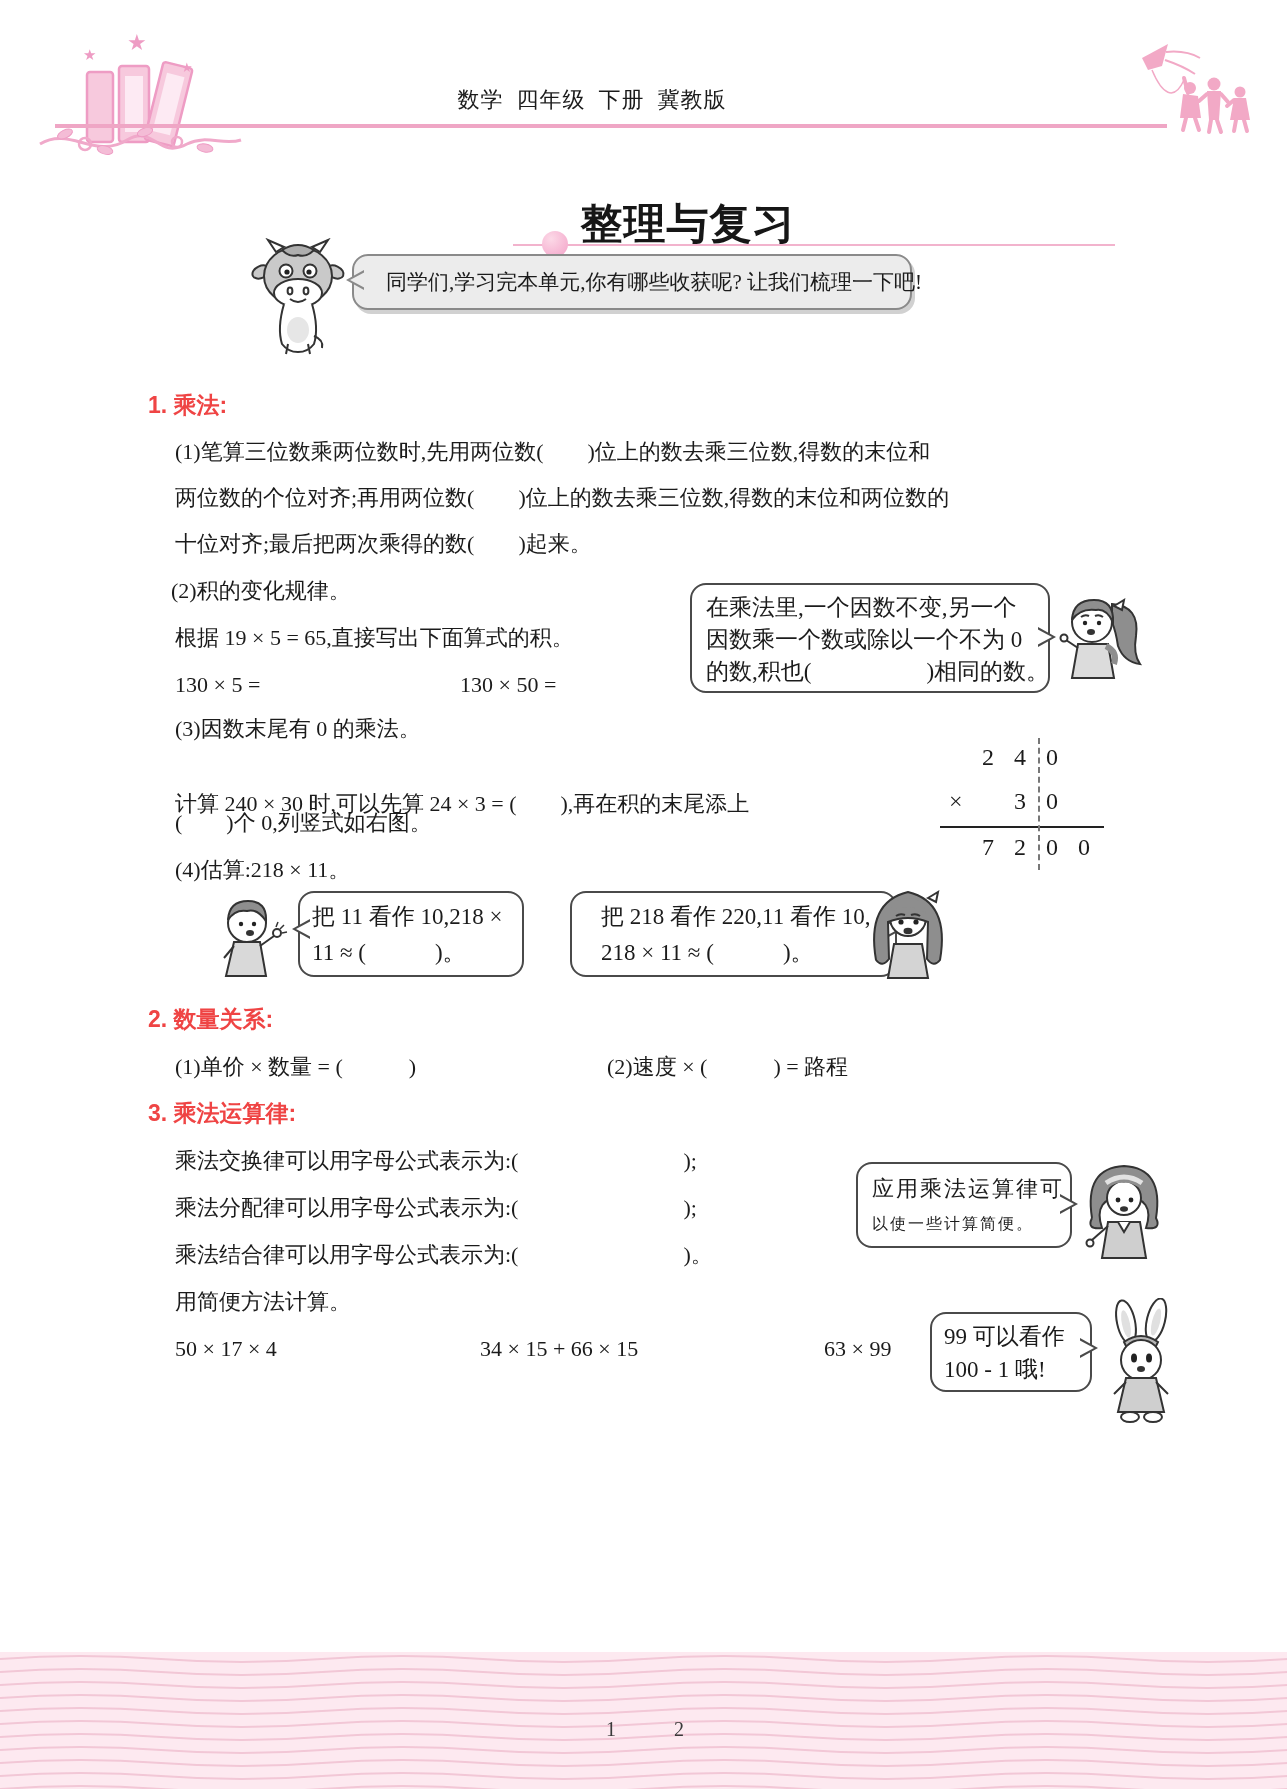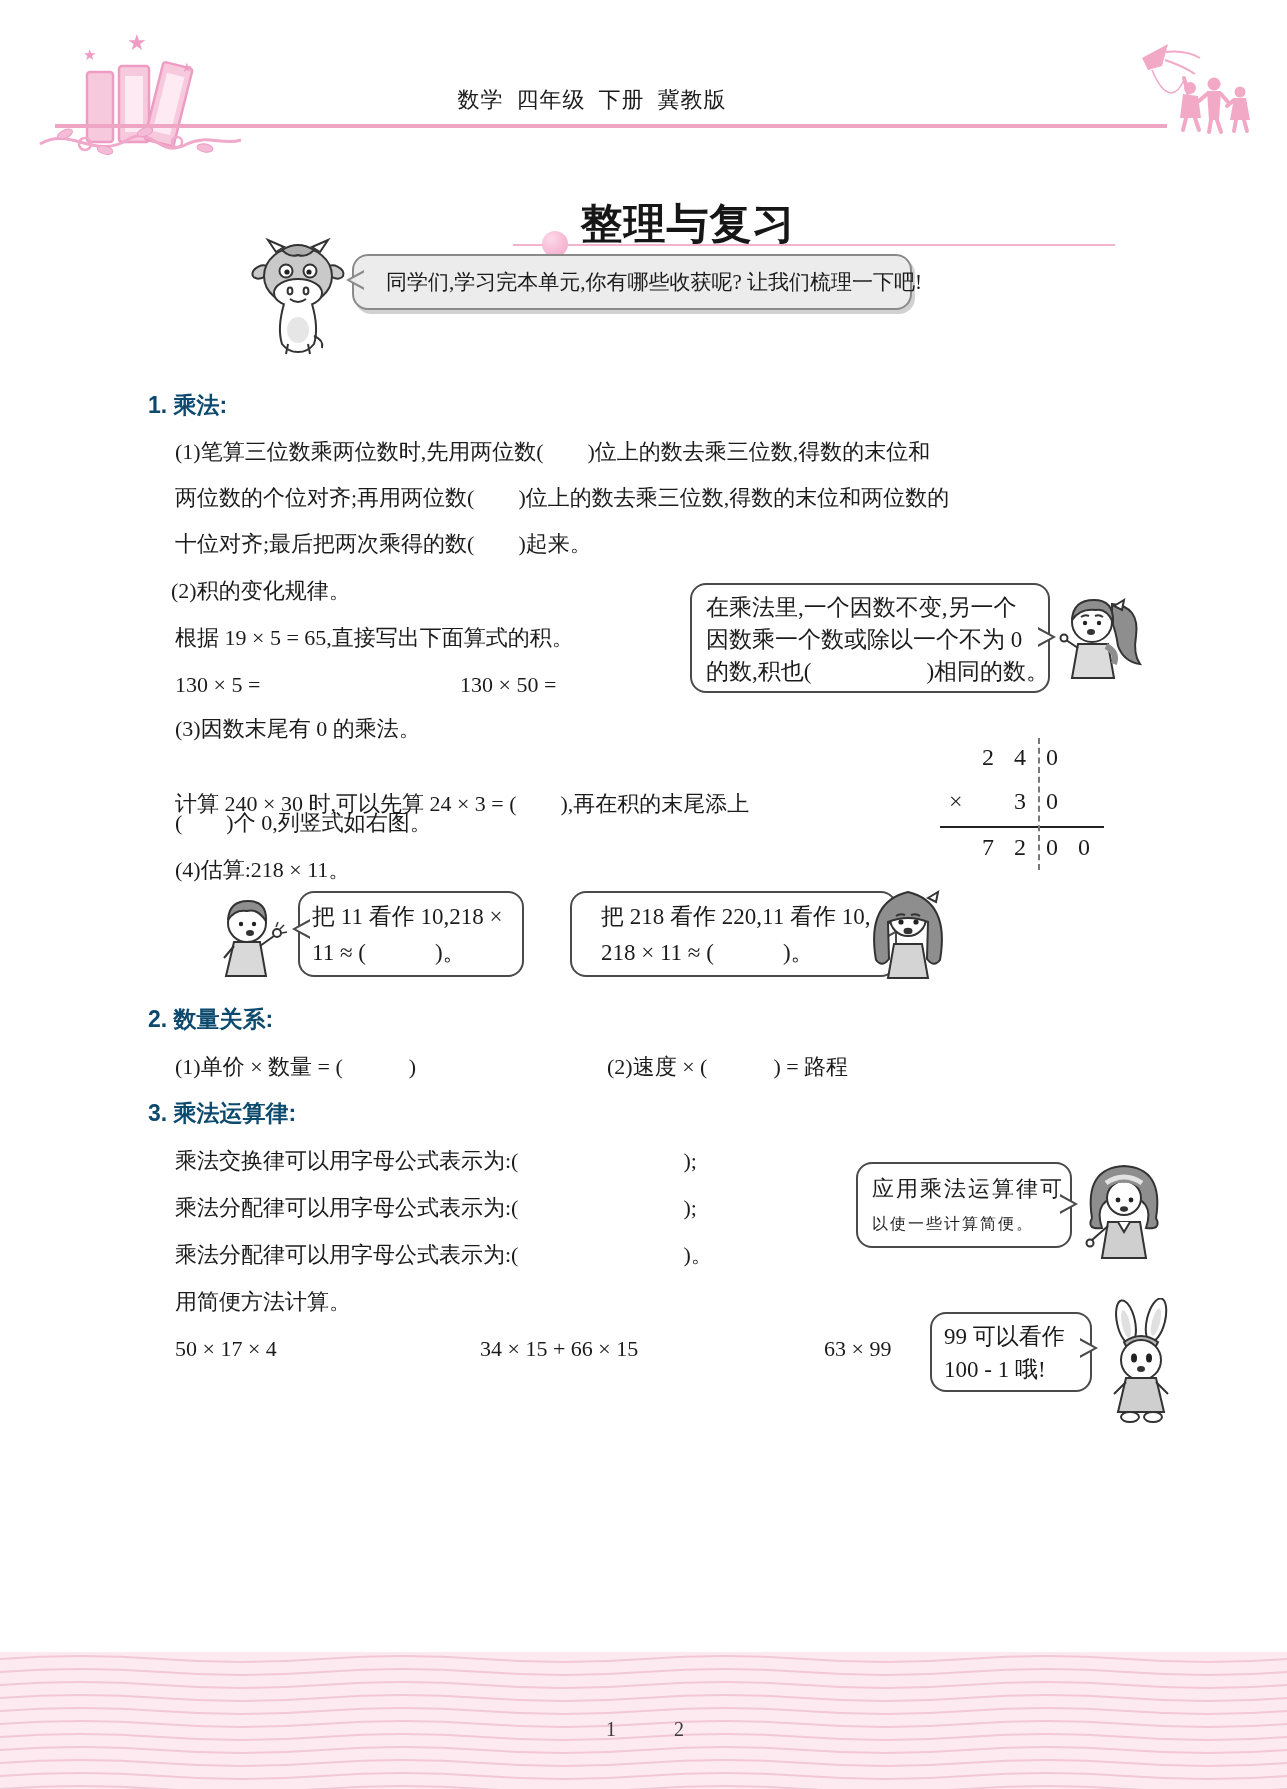--- a/index.html
+++ b/index.html
@@ -2,21 +2,21 @@
 <html><head>
 <meta charset="utf-8">
 <style>
   html,body{margin:0;padding:0;}
   body{
     width:1287px;height:1789px;position:relative;background:#ffffff;
     font-family:"Liberation Serif","DejaVu Serif",serif;overflow:hidden;
   }
   .abs{position:absolute;}
   .tl{position:absolute;font-size:22px;color:#1b1b1b;white-space:pre;line-height:27px;}
-  .heading{font-family:"Liberation Sans","DejaVu Sans",sans-serif;font-weight:700;font-size:23px;color:#0c4a6e;}
+  .heading{font-family:"Liberation Sans","DejaVu Sans",sans-serif;font-weight:700;font-size:23px;color:#ef4444;}
   .bubble{position:absolute;background:#fff;border:2px solid #4a4a4a;border-radius:16px;box-sizing:border-box;}
   .bubble .bt{display:block;white-space:pre;font-size:23px;color:#1b1b1b;}
   .bubble.gray{background:#ececec;border-color:#8a8a8a;box-shadow:3px 4px 0 rgba(0,0,0,0.18);}
   .tail-out-l{position:absolute;left:-18px;width:0;height:0;border:10px solid transparent;border-right:18px solid #4a4a4a;}
   .tail-in-l{position:absolute;left:-12px;width:0;height:0;border:8px solid transparent;border-right:15px solid #fff;}
   .tail-out-r{position:absolute;right:-18px;width:0;height:0;border:10px solid transparent;border-left:18px solid #4a4a4a;}
   .tail-in-r{position:absolute;right:-12px;width:0;height:0;border:8px solid transparent;border-left:15px solid #fff;}
   .gray .tail-out-l{border-right-color:#8a8a8a;}
   .gray .tail-in-l{border-right-color:#ececec;}
   .vmd{position:absolute;font-size:24px;color:#1b1b1b;line-height:26px;}
@@ -208,21 +208,21 @@
   </g>
 </svg>
 
 <div class="tl heading" style="left:148px;top:1006px;">2. 数量关系:</div>
 <div class="tl" style="left:175px;top:1053px;">(1)单价 × 数量 = (            )</div>
 <div class="tl" style="left:607px;top:1053px;">(2)速度 × (            ) = 路程</div>
 
 <div class="tl heading" style="left:148px;top:1100px;">3. 乘法运算律:</div>
 <div class="tl" style="left:175px;top:1147px;">乘法交换律可以用字母公式表示为:(                              );</div>
 <div class="tl" style="left:175px;top:1194px;">乘法分配律可以用字母公式表示为:(                              );</div>
-<div class="tl" style="left:175px;top:1241px;">乘法分配律可以用字母公式表示为:(                              )。</div>
+<div class="tl" style="left:175px;top:1241px;">乘法结合律可以用字母公式表示为:(                              )。</div>
 <div class="tl" style="left:175px;top:1288px;">用简便方法计算。</div>
 <div class="tl" style="left:175px;top:1335px;">50 × 17 × 4</div>
 <div class="tl" style="left:480px;top:1335px;">34 × 15 + 66 × 15</div>
 <div class="tl" style="left:824px;top:1335px;">63 × 99</div>
 
 <div class="bubble" style="left:856px;top:1162px;width:216px;height:86px;padding:7px 14px;">
   <div class="tail-out-r" style="top:30px;"></div>
     <div class="tail-in-r" style="top:32px;"></div>
   <span class="bt" style="line-height:35px;letter-spacing:2px;font-size:22px;">应用乘法运算律可</span>
   <span class="bt" style="line-height:35px;letter-spacing:2px;font-size:16px;">以使一些计算简便。</span>

